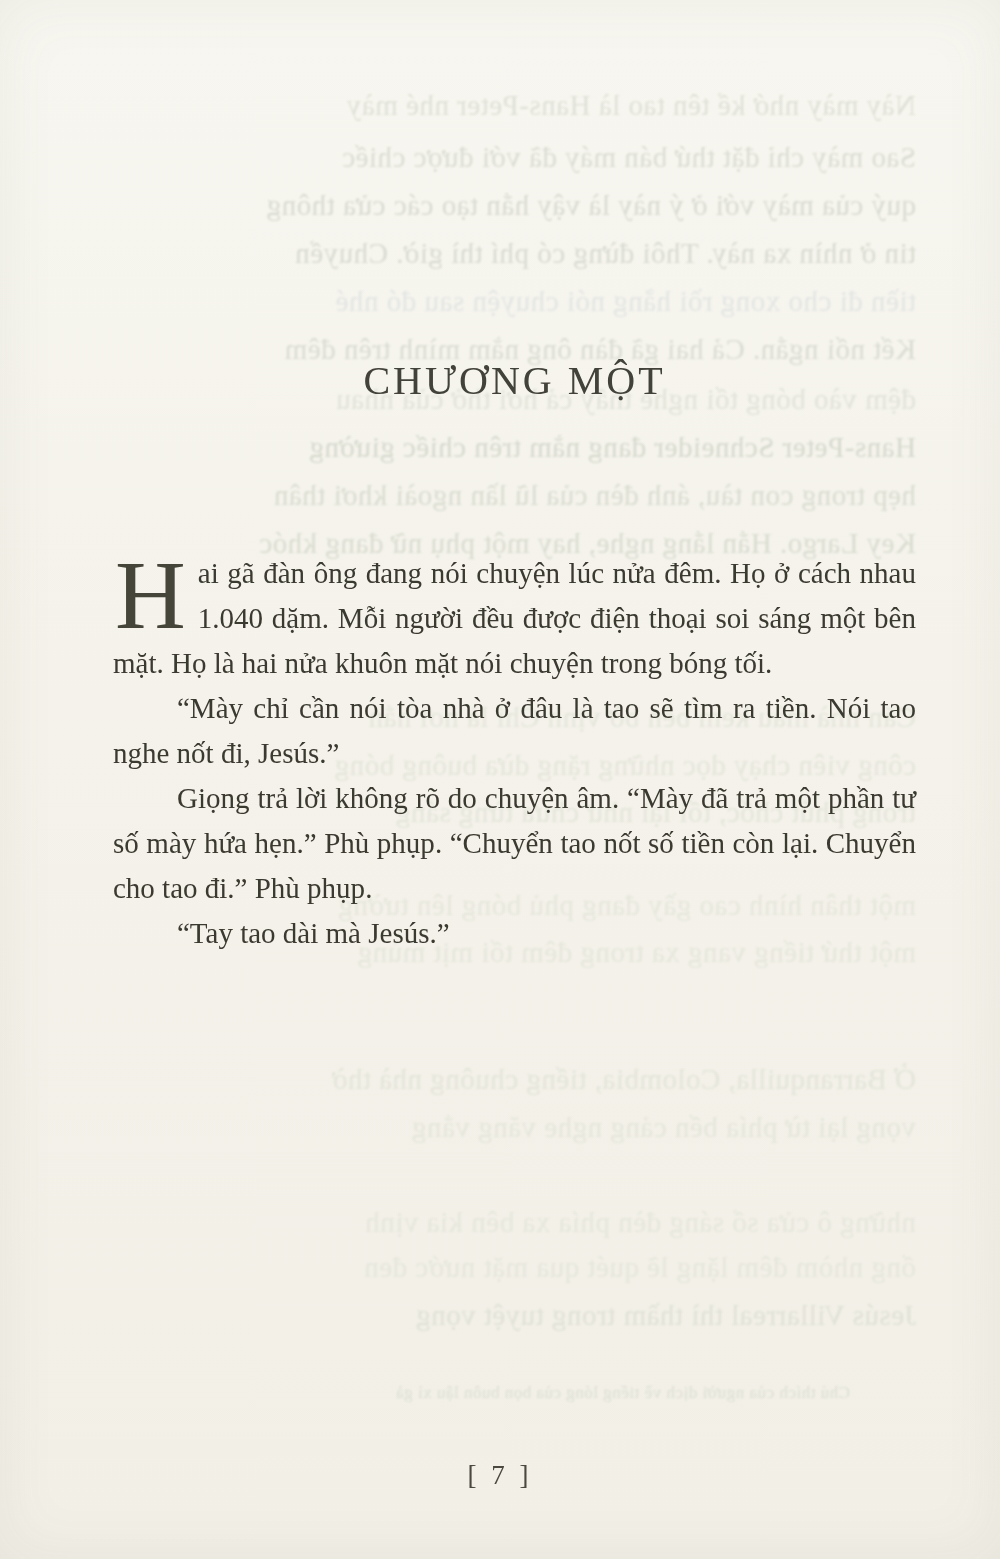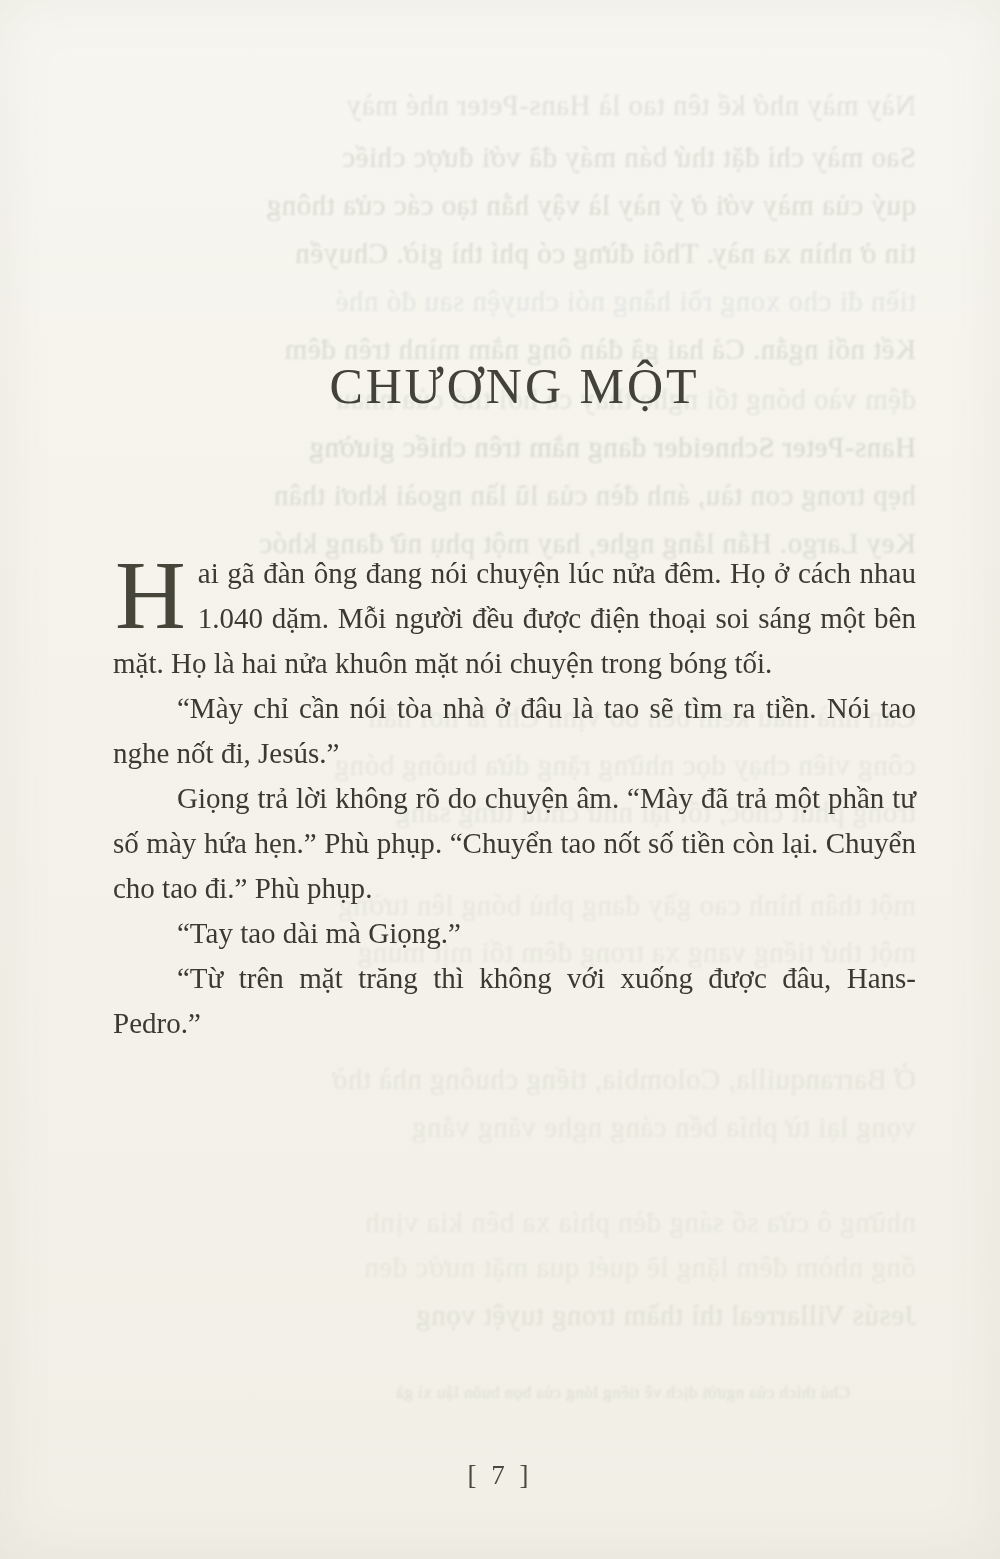--- a/index.html
+++ b/index.html
@@ -35,21 +35,21 @@
     font-size:29px;
     line-height:34px;
     letter-spacing:.5px;
     white-space:nowrap;
     overflow:hidden;
   }
   .chapter-heading{
     position:absolute;
     top:357px;left:113px;width:803px;
     text-align:center;
-    font-size:50px;
+    font-size:40px;
     font-weight:400;
     letter-spacing:3px;
     color:#42413a;
   }
   .body-text{
     position:absolute;
     top:551px;left:113px;width:803px;
     font-size:29px;
     line-height:45px;
     text-align:justify;
@@ -101,19 +101,18 @@
       <div class="bleed-line" style="top: 1298px; opacity: 0.2;">Jesús Villarreal thì thầm trong tuyệt vọng</div>
       <div class="bleed-line" style="top: 1383px; left: 330px; width: 520px; font-size: 17px; line-height: 20px; opacity: 0.24;">Chú thích của người dịch về tiếng lóng của bọn buôn lậu xì gà</div>
     </div>
 
   <div class="chapter-heading">CHƯƠNG MỘT</div>
 
   <div class="body-text">
       <p class="para"><span class="dropcap">H</span><span>ai gã đàn ông đang nói chuyện lúc nửa đêm. Họ ở cách nhau 1.040 dặm. Mỗi người đều được điện thoại soi sáng một bên mặt. Họ là hai nửa khuôn mặt nói chuyện trong bóng tối.</span></p>
       <p class="para indent"><span>“Mày chỉ cần nói tòa nhà ở đâu là tao sẽ tìm ra tiền. Nói tao nghe nốt đi, Jesús.”</span></p>
       <p class="para indent"><span>Giọng trả lời không rõ do chuyện âm. “Mày đã trả một phần tư số mày hứa hẹn.” </span><span class="it">Phù phụp</span><span>. “Chuyển tao nốt số tiền còn lại. Chuyển cho tao đi.” </span><span class="it">Phù phụp</span><span>.</span></p>
-      <p class="para indent"><span>“Tay tao dài mà Giọng.”</span></p>
-      <p class="para indent"><span>“Từ trên mặt trăng thì không với xuống được đâu, Hans-Pedro.”</span></p>
+      <p class="para indent"><span>“Tay tao dài mà Jesús.”</span></p>
     </div>
 
   <div class="page-number">[ 7 ]</div>
 
 </div>
 
 </body></html>

